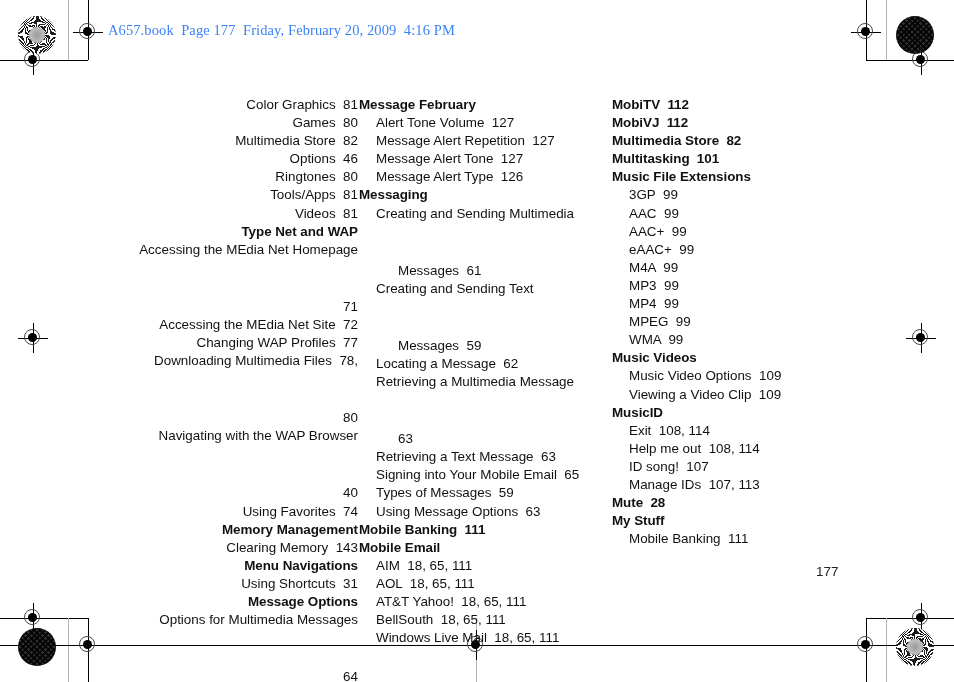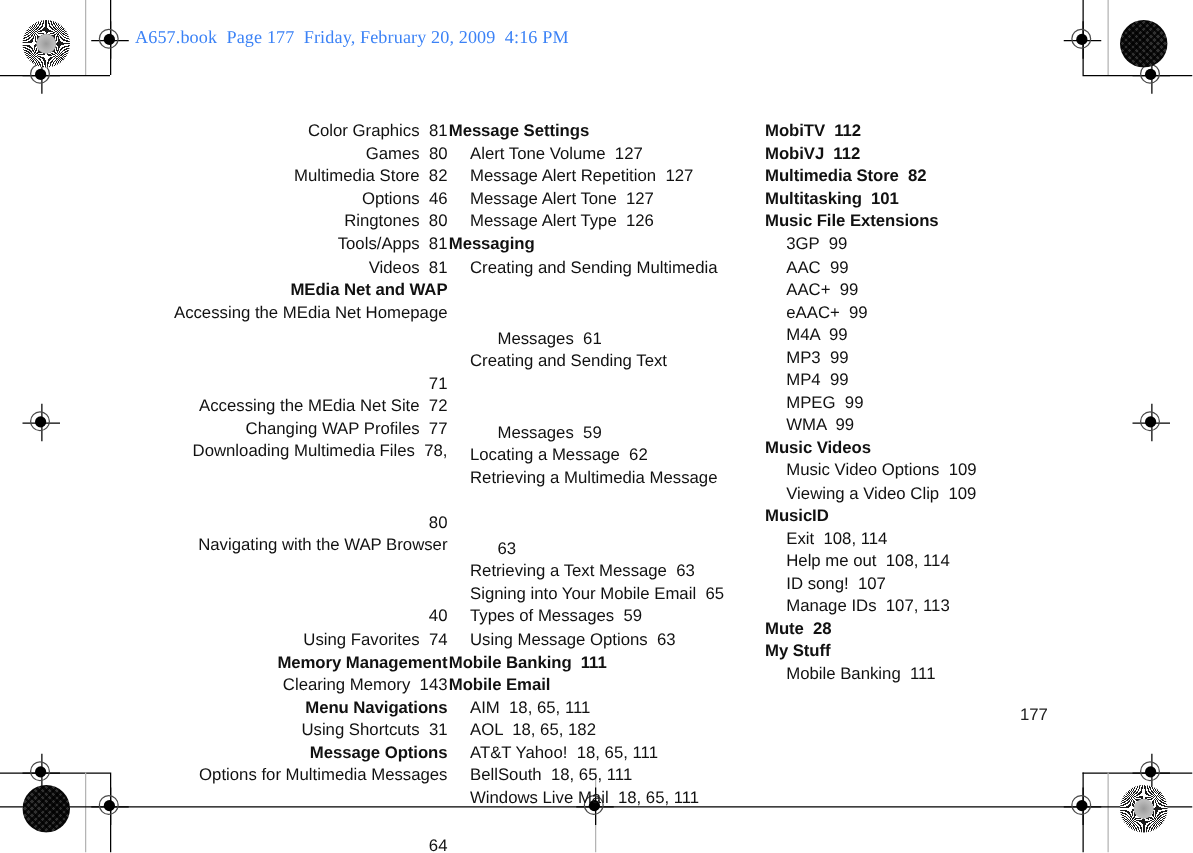--- a/index.html
+++ b/index.html
@@ -252,54 +252,54 @@
 
 <div id="index-body">
   <div class="index-column" id="index-column-1">
       <div class="entry sub"><span>Color Graphics  81</span></div>
       <div class="entry sub"><span>Games  80</span></div>
       <div class="entry sub"><span>Multimedia Store  82</span></div>
       <div class="entry sub"><span>Options  46</span></div>
       <div class="entry sub"><span>Ringtones  80</span></div>
       <div class="entry sub"><span>Tools/Apps  81</span></div>
       <div class="entry sub"><span>Videos  81</span></div>
-      <div class="entry heading"><span>MEdia Net and WAP</span></div>
+      <div class="entry heading"><span>Type Net and WAP</span></div>
       <div class="entry sub"><span>Accessing the MEdia Net Homepage</span><span class="cont">71</span></div>
       <div class="entry sub"><span>Accessing the MEdia Net Site  72</span></div>
       <div class="entry sub"><span>Changing WAP Profiles  77</span></div>
       <div class="entry sub"><span>Downloading Multimedia Files  78,</span><span class="cont">80</span></div>
       <div class="entry sub"><span>Navigating with the WAP Browser</span><span class="cont">40</span></div>
       <div class="entry sub"><span>Using Favorites  74</span></div>
       <div class="entry heading"><span>Memory Management</span></div>
       <div class="entry sub"><span>Clearing Memory  143</span></div>
       <div class="entry heading"><span>Menu Navigations</span></div>
       <div class="entry sub"><span>Using Shortcuts  31</span></div>
       <div class="entry heading"><span>Message Options</span></div>
       <div class="entry sub"><span>Options for Multimedia Messages</span><span class="cont">64</span></div>
       <div class="entry sub"><span>Options for SMS Messages  63</span></div>
     </div>
   <div class="index-column" id="index-column-2">
-      <div class="entry heading"><span>Message Settings</span></div>
+      <div class="entry heading"><span>Message February</span></div>
       <div class="entry sub"><span>Alert Tone Volume  127</span></div>
       <div class="entry sub"><span>Message Alert Repetition  127</span></div>
       <div class="entry sub"><span>Message Alert Tone  127</span></div>
       <div class="entry sub"><span>Message Alert Type  126</span></div>
       <div class="entry heading"><span>Messaging</span></div>
       <div class="entry sub"><span>Creating and Sending Multimedia</span><span class="cont">Messages  61</span></div>
       <div class="entry sub"><span>Creating and Sending Text</span><span class="cont">Messages  59</span></div>
       <div class="entry sub"><span>Locating a Message  62</span></div>
       <div class="entry sub"><span>Retrieving a Multimedia Message</span><span class="cont">63</span></div>
       <div class="entry sub"><span>Retrieving a Text Message  63</span></div>
       <div class="entry sub"><span>Signing into Your Mobile Email  65</span></div>
       <div class="entry sub"><span>Types of Messages  59</span></div>
       <div class="entry sub"><span>Using Message Options  63</span></div>
       <div class="entry heading"><span>Mobile Banking  111</span></div>
       <div class="entry heading"><span>Mobile Email</span></div>
       <div class="entry sub"><span>AIM  18, 65, 111</span></div>
-      <div class="entry sub"><span>AOL  18, 65, 182</span></div>
+      <div class="entry sub"><span>AOL  18, 65, 111</span></div>
       <div class="entry sub"><span>AT&amp;T Yahoo!  18, 65, 111</span></div>
       <div class="entry sub"><span>BellSouth  18, 65, 111</span></div>
       <div class="entry sub"><span>Windows Live Mail  18, 65, 111</span></div>
     </div>
   <div class="index-column" id="index-column-3">
       <div class="entry heading"><span>MobiTV  112</span></div>
       <div class="entry heading"><span>MobiVJ  112</span></div>
       <div class="entry heading"><span>Multimedia Store  82</span></div>
       <div class="entry heading"><span>Multitasking  101</span></div>
       <div class="entry heading"><span>Music File Extensions</span></div>

